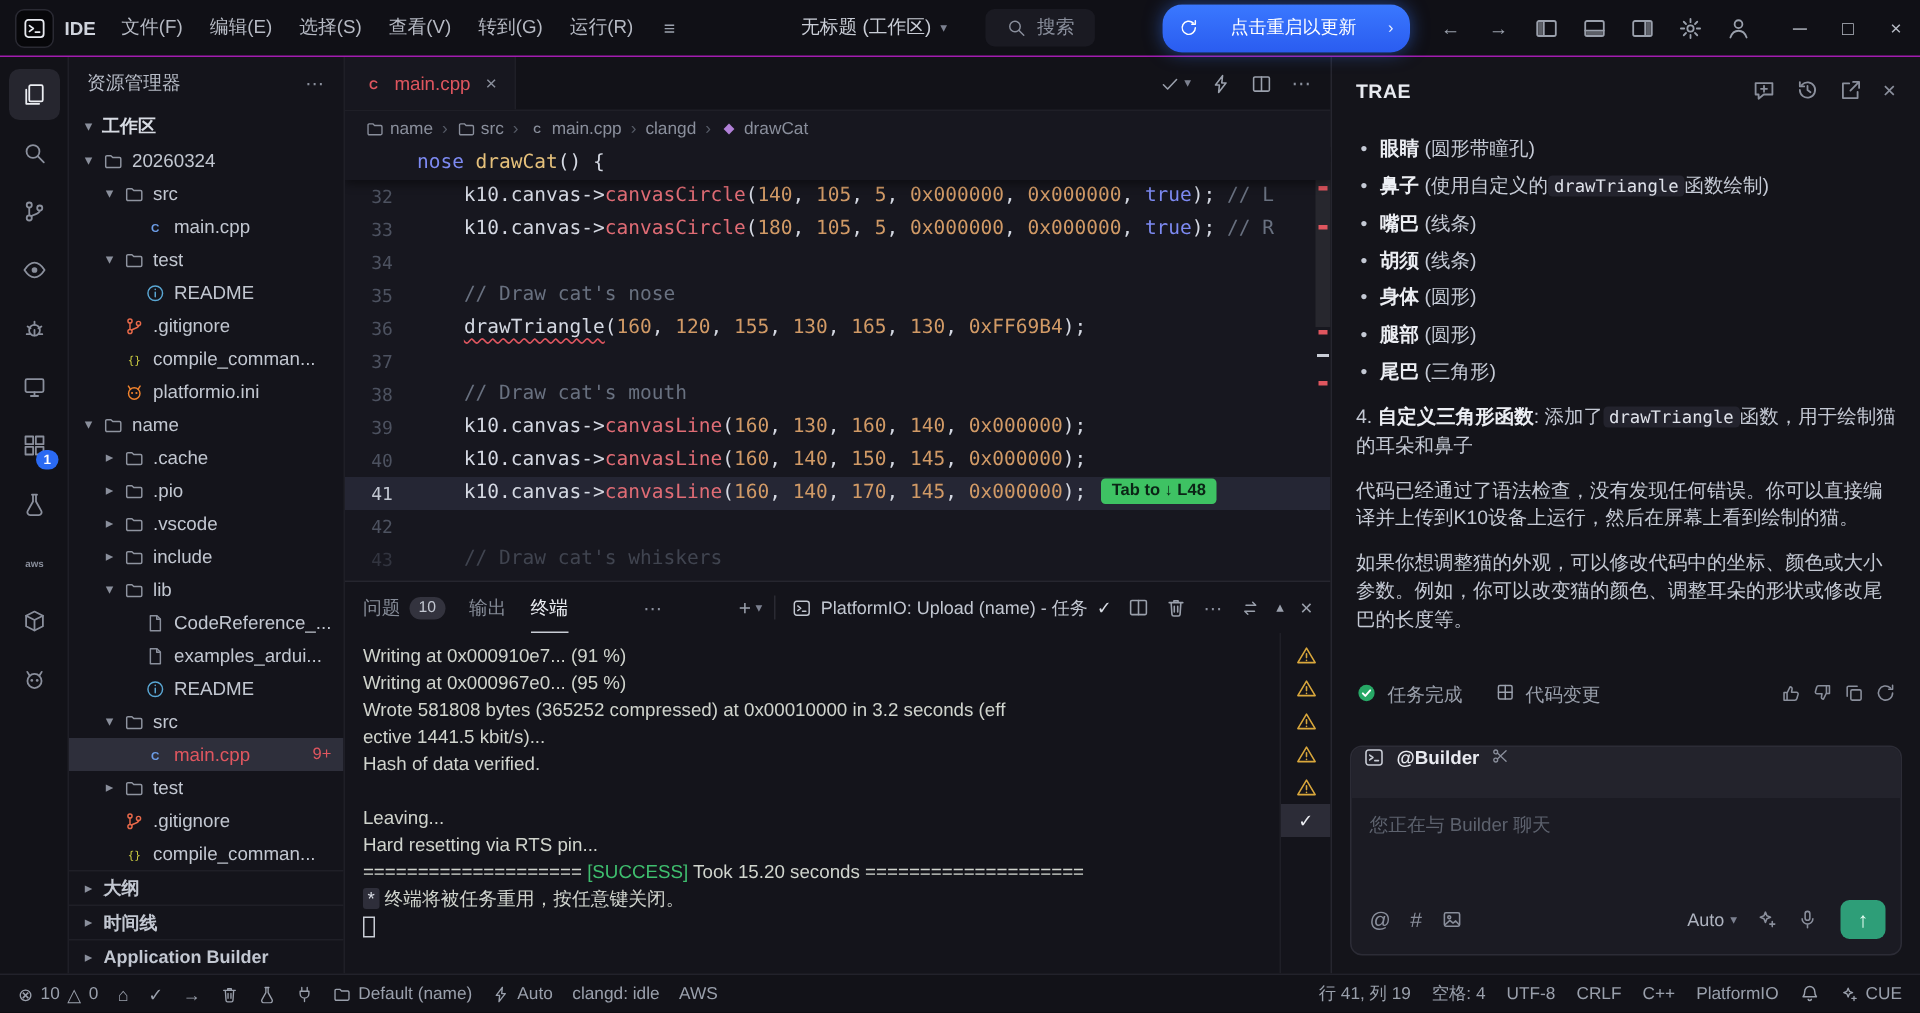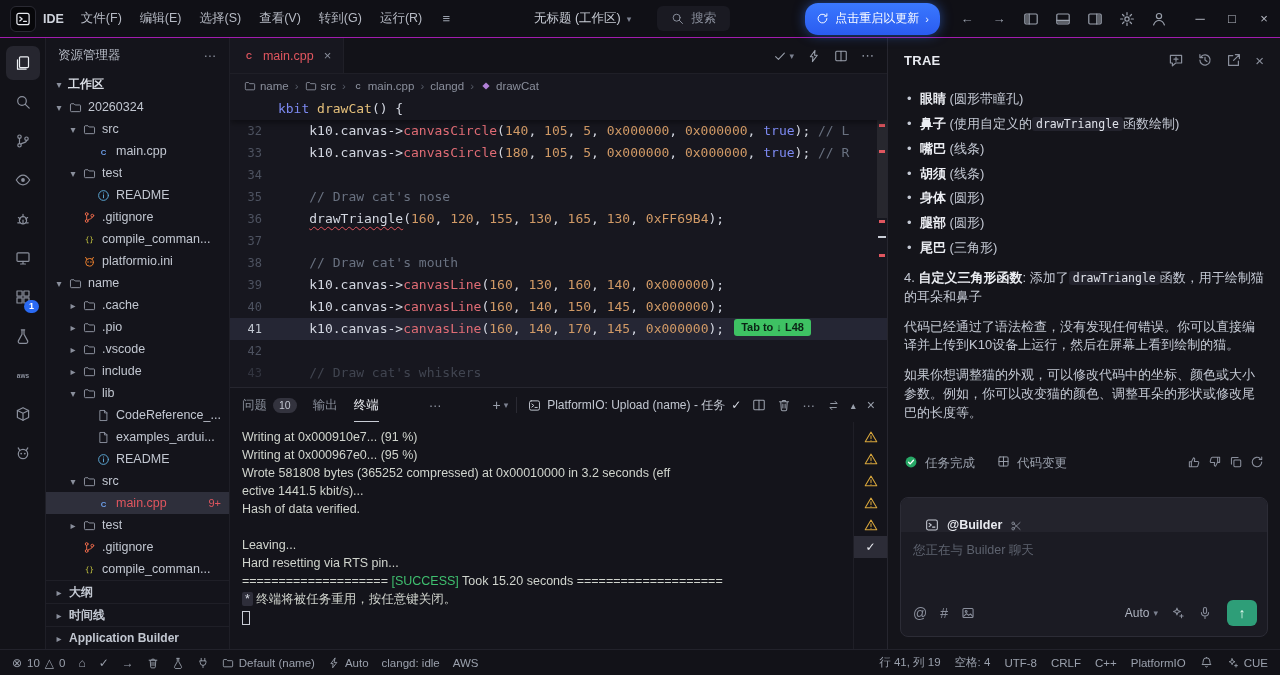--- a/index.html
+++ b/index.html
@@ -16,21 +16,21 @@
 .logo-label{margin:0 8px 0 7px;font-weight:700;color:#cfd3dc;font-size:12.5px}
 .menus{display:flex;align-items:flex-start}
 .menu-item{padding:0 9px;height:38px;display:flex;align-items:center;color:#b6bac4;font-size:12.5px;cursor:default}
 .tb-icon{width:30px;height:30px;display:flex;align-items:center;justify-content:center;color:#9aa0ac;border-radius:6px}
 .tb-center{position:absolute;left:50%;transform:translateX(-54%);display:flex;align-items:center;gap:26px}
 .ws-chip{display:flex;align-items:center;gap:6px;color:#c9cdd6;font-size:12.5px}
 .chev{font-size:9px;color:#7c8190}
 .search-chip{display:flex;align-items:center;gap:7px;background:#1a1a22;border-radius:6px;
   padding:4px 14px;color:#8a8f9c;font-size:12.5px}
 .tb-right{margin-left:auto;display:flex;align-items:center;gap:2px}
-.update-pill{display:flex;align-items:center;gap:6px;height:23px;padding:16px 11px;border-radius:13px;
+.update-pill{display:flex;align-items:center;gap:21px;height:23px;padding:16px 11px;border-radius:13px;
   background:linear-gradient(180deg,#3a78ff,#2a5cf0);color:#fff;font-size:12px;
   box-shadow:0 0 12px rgba(58,120,255,.5);margin-right:10px;white-space:nowrap}
 .update-pill .pchev{font-size:11px;opacity:.9}
 .win-controls{display:flex;margin-left:8px}
 .win-btn{width:32px;height:38px;display:flex;align-items:center;justify-content:center;color:#b6bac4;font-size:13px}
 
 .main{flex:1;min-height:0;display:flex}
 .activity{flex:0 0 46px;background:#121218;border-right:1px solid #1f1f27;
   display:flex;flex-direction:column;align-items:center;padding-top:8px;gap:5px}
 .act-item{width:34px;height:34px;border-radius:7px;display:flex;align-items:center;justify-content:center;
@@ -118,21 +118,21 @@
 .chat-body strong{color:#eceef3;font-weight:700}
 .chat-body code{font-family:"DejaVu Sans Mono",monospace;font-size:11.5px;background:#23232d;
   border-radius:3px;padding:0 4px;color:#dfe2ea}
 .chat-body p{margin:11px 0}
 .status-row{flex:0 0 36px;display:flex;align-items:flex-start;gap:7px;padding:0 16px;color:#9aa0ac;font-size:12.5px}
 .status-row .gap{width:8px}
 .status-row .sp{flex:1}
 .srow-ic{color:#8a8f9c;display:flex;cursor:pointer}
 .builder-card{flex:0 0 auto;margin:6px 12px 12px;background:#1b1b23;border:1px solid #2c2c36;
   border-radius:8px;overflow:hidden}
-.bc-header{height:34px;background:#23232c;display:flex;align-items:flex-end;gap:8px;padding:0 24px}
+.bc-header{height:34px;background:#23232c;display:flex;align-items:flex-start;gap:8px;padding:0 8px}
 .bc-title{font-weight:700;font-size:12.5px;color:#e8eaf0}
 .bc-input{height:62px;padding:10px 12px;color:#5d626e;font-size:12.5px}
 .bc-footer{display:flex;align-items:center;gap:13px;padding:6px 10px 10px 12px;color:#8a8f9c}
 .glyph-ic{font-size:14px;color:#8a8f9c;cursor:pointer;line-height:1}
 .mode{margin-left:auto;display:flex;align-items:center;gap:4px;font-size:12px;color:#aeb3bf}
 .send-btn{width:30px;height:26px;border-radius:6px;background:#2e9e78;color:#eafff5;
   display:flex;align-items:center;justify-content:center;font-size:14px;margin-left:2px}
 
 .statusbar{height:26px;flex:0 0 26px;background:#121218;border-top:1px solid #22222b;
   display:flex;align-items:center;padding:0 12px;gap:13px;font-size:11.5px;color:#9aa0ac;white-space:nowrap}
@@ -615,21 +615,21 @@
             <span style="display: flex;">
               <svg class="ic s12" viewBox="0 0 16 16" fill="none" stroke="currentColor" stroke-width="1.2" stroke-linecap="round" stroke-linejoin="round">
                 <rect x="4.6" y="4.6" width="6.8" height="6.8" transform="rotate(45 8 8)" fill="#b180d7" stroke="none"></rect>
               </svg>
             </span>
             <span>drawCat</span>
           </span>
         </div>
       <div class="code-wrap">
         <div id="sticky-line">
-            <div class="code-row sticky"><span class="gutter"></span><span><span class="kw">kbit</span><span class="pln"> </span><span class="fn">drawCat</span><span class="pln">() {</span></span></div>
+            <div class="code-row sticky"><span class="gutter"></span><span><span class="kw">nose</span><span class="pln"> </span><span class="fn">drawCat</span><span class="pln">() {</span></span></div>
           </div>
         <div id="code-lines">
             <div class="code-row"><span class="gutter">32</span><span><span class="pln">    k10.canvas-&gt;</span><span class="mth">canvasCircle</span><span class="pln">(</span><span class="num">140</span><span class="pln">, </span><span class="num">105</span><span class="pln">, </span><span class="num">5</span><span class="pln">, </span><span class="num">0x000000</span><span class="pln">, </span><span class="num">0x000000</span><span class="pln">, </span><span class="kw">true</span><span class="pln">); </span><span class="cmt">// L</span></span></div>
             <div class="code-row"><span class="gutter">33</span><span><span class="pln">    k10.canvas-&gt;</span><span class="mth">canvasCircle</span><span class="pln">(</span><span class="num">180</span><span class="pln">, </span><span class="num">105</span><span class="pln">, </span><span class="num">5</span><span class="pln">, </span><span class="num">0x000000</span><span class="pln">, </span><span class="num">0x000000</span><span class="pln">, </span><span class="kw">true</span><span class="pln">); </span><span class="cmt">// R</span></span></div>
             <div class="code-row"><span class="gutter">34</span><span></span></div>
             <div class="code-row"><span class="gutter">35</span><span><span class="pln">    </span><span class="cmt">// Draw cat's nose</span></span></div>
             <div class="code-row"><span class="gutter">36</span><span><span class="pln">    </span><span class="errfn">drawTriangle</span><span class="pln">(</span><span class="num">160</span><span class="pln">, </span><span class="num">120</span><span class="pln">, </span><span class="num">155</span><span class="pln">, </span><span class="num">130</span><span class="pln">, </span><span class="num">165</span><span class="pln">, </span><span class="num">130</span><span class="pln">, </span><span class="num">0xFF69B4</span><span class="pln">);</span></span></div>
             <div class="code-row"><span class="gutter">37</span><span></span></div>
             <div class="code-row"><span class="gutter">38</span><span><span class="pln">    </span><span class="cmt">// Draw cat's mouth</span></span></div>
             <div class="code-row"><span class="gutter">39</span><span><span class="pln">    k10.canvas-&gt;</span><span class="mth">canvasLine</span><span class="pln">(</span><span class="num">160</span><span class="pln">, </span><span class="num">130</span><span class="pln">, </span><span class="num">160</span><span class="pln">, </span><span class="num">140</span><span class="pln">, </span><span class="num">0x000000</span><span class="pln">);</span></span></div>

